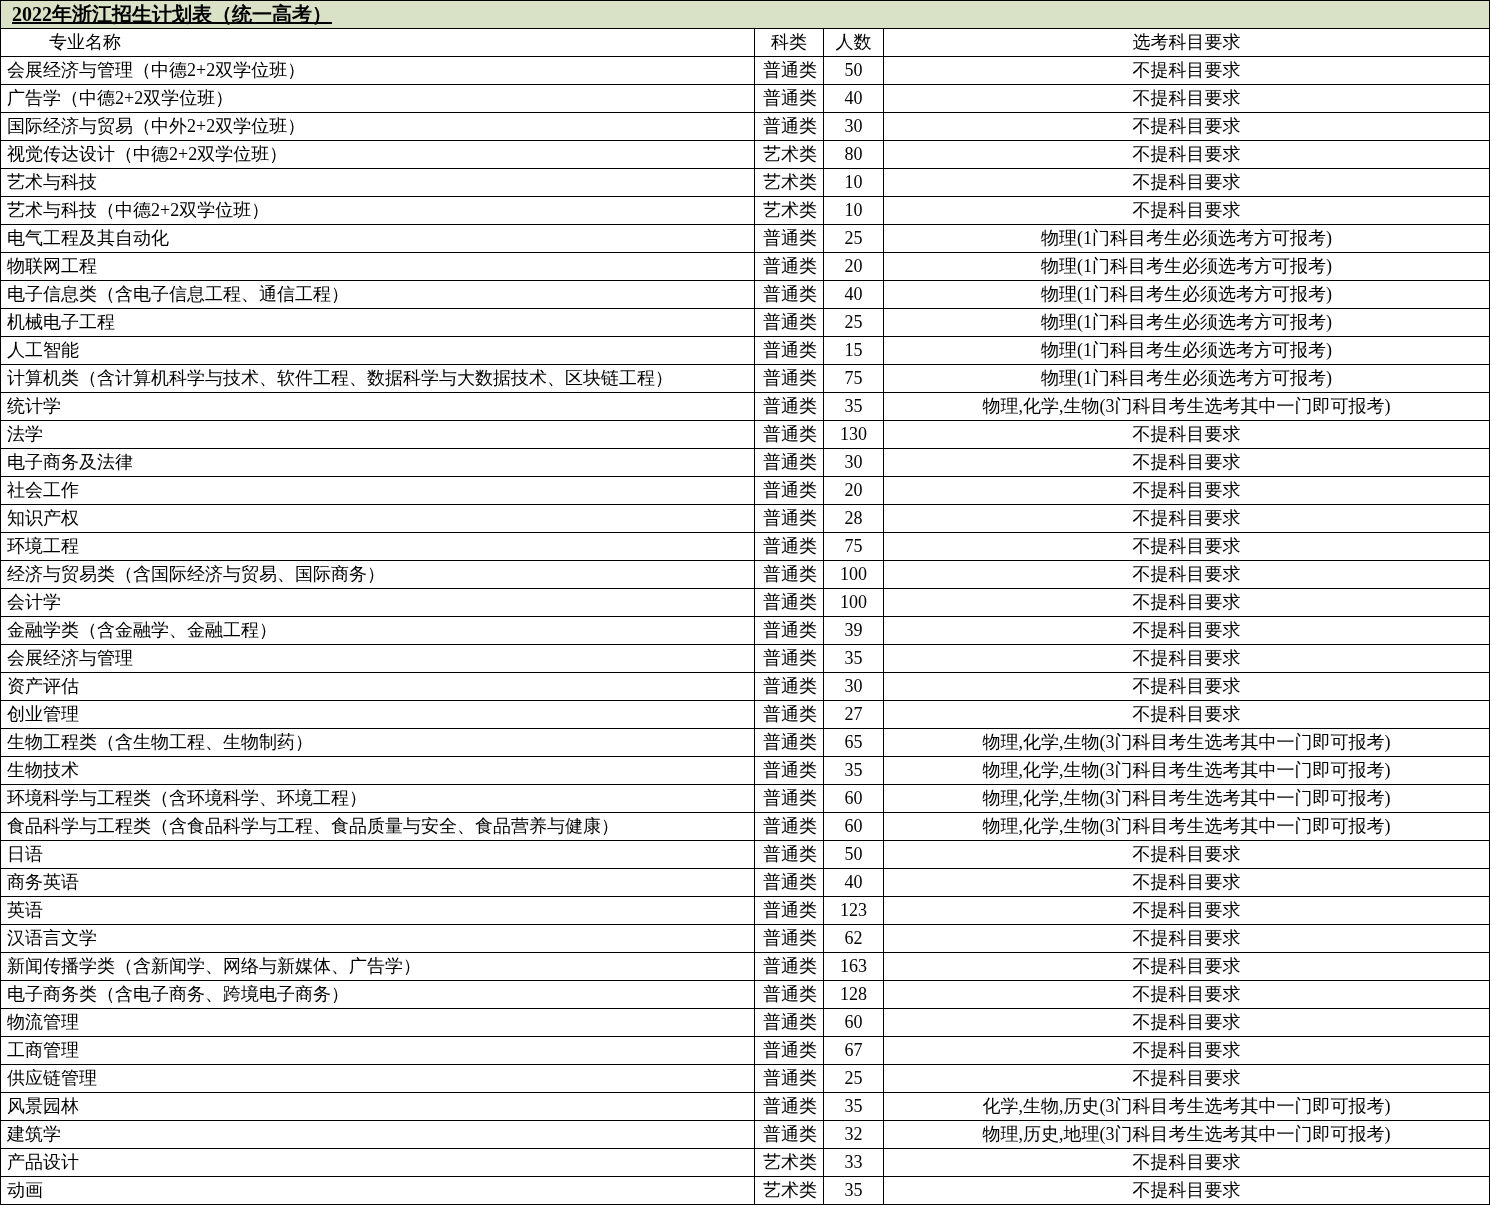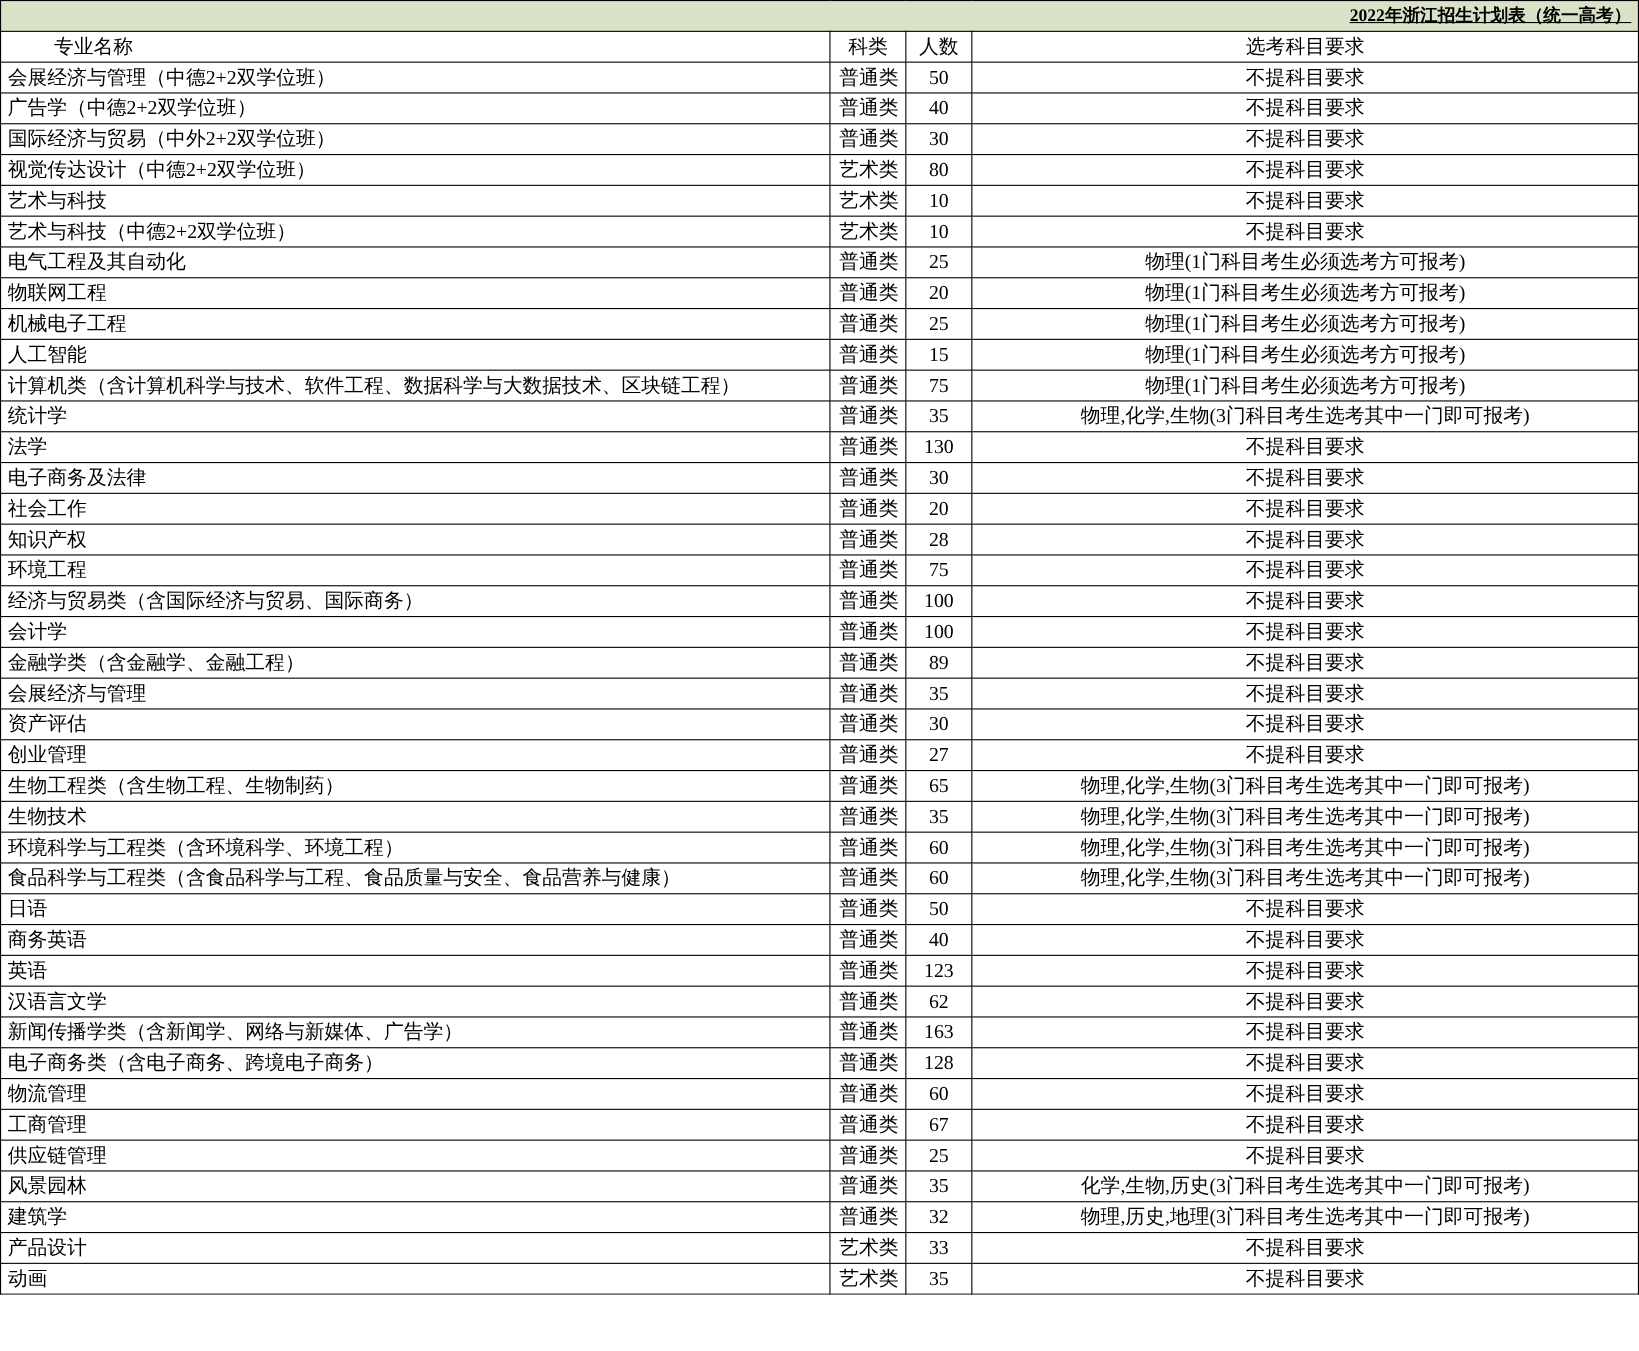--- a/index.html
+++ b/index.html
@@ -19,23 +19,23 @@
     th, td {
       border: 1px solid #000;
       padding: 2px 6px;
       height: 27px;
       line-height: 23px;
       overflow: hidden;
       white-space: nowrap;
     }
     .title-row td {
       background: #d9e1c7;
-      text-align: right;
+      text-align: left;
       font-weight: bold;
-      font-size: 16px;
+      font-size: 20px;
       text-decoration: underline;
       padding-left: 11px;
     }
     .col-major { width: 702px; text-align: left; }
     .col-type  { width: 64px;  text-align: right; }
     .col-count { width: 56px;  text-align: center; }
     .col-req   { width: 564px; text-align: center; }
     .header-row td { text-align: center; }
     .header-row .col-major { text-align: left; padding-left: 48px; }
   </style>
@@ -101,20 +101,26 @@
         <td class="col-count">25</td>
         <td class="col-req">物理(1门科目考生必须选考方可报考)</td>
       </tr>
       <tr>
         <td class="col-major">物联网工程</td>
         <td class="col-type">普通类</td>
         <td class="col-count">20</td>
         <td class="col-req">物理(1门科目考生必须选考方可报考)</td>
       </tr>
       <tr>
+        <td class="col-major">电子信息类（含电子信息工程、通信工程）</td>
+        <td class="col-type">普通类</td>
+        <td class="col-count">40</td>
+        <td class="col-req">物理(1门科目考生必须选考方可报考)</td>
+      </tr>
+      <tr>
         <td class="col-major">机械电子工程</td>
         <td class="col-type">普通类</td>
         <td class="col-count">25</td>
         <td class="col-req">物理(1门科目考生必须选考方可报考)</td>
       </tr>
       <tr>
         <td class="col-major">人工智能</td>
         <td class="col-type">普通类</td>
         <td class="col-count">15</td>
         <td class="col-req">物理(1门科目考生必须选考方可报考)</td>
@@ -169,21 +175,21 @@
       </tr>
       <tr>
         <td class="col-major">会计学</td>
         <td class="col-type">普通类</td>
         <td class="col-count">100</td>
         <td class="col-req">不提科目要求</td>
       </tr>
       <tr>
         <td class="col-major">金融学类（含金融学、金融工程）</td>
         <td class="col-type">普通类</td>
-        <td class="col-count">89</td>
+        <td class="col-count">39</td>
         <td class="col-req">不提科目要求</td>
       </tr>
       <tr>
         <td class="col-major">会展经济与管理</td>
         <td class="col-type">普通类</td>
         <td class="col-count">35</td>
         <td class="col-req">不提科目要求</td>
       </tr>
       <tr>
         <td class="col-major">资产评估</td>

